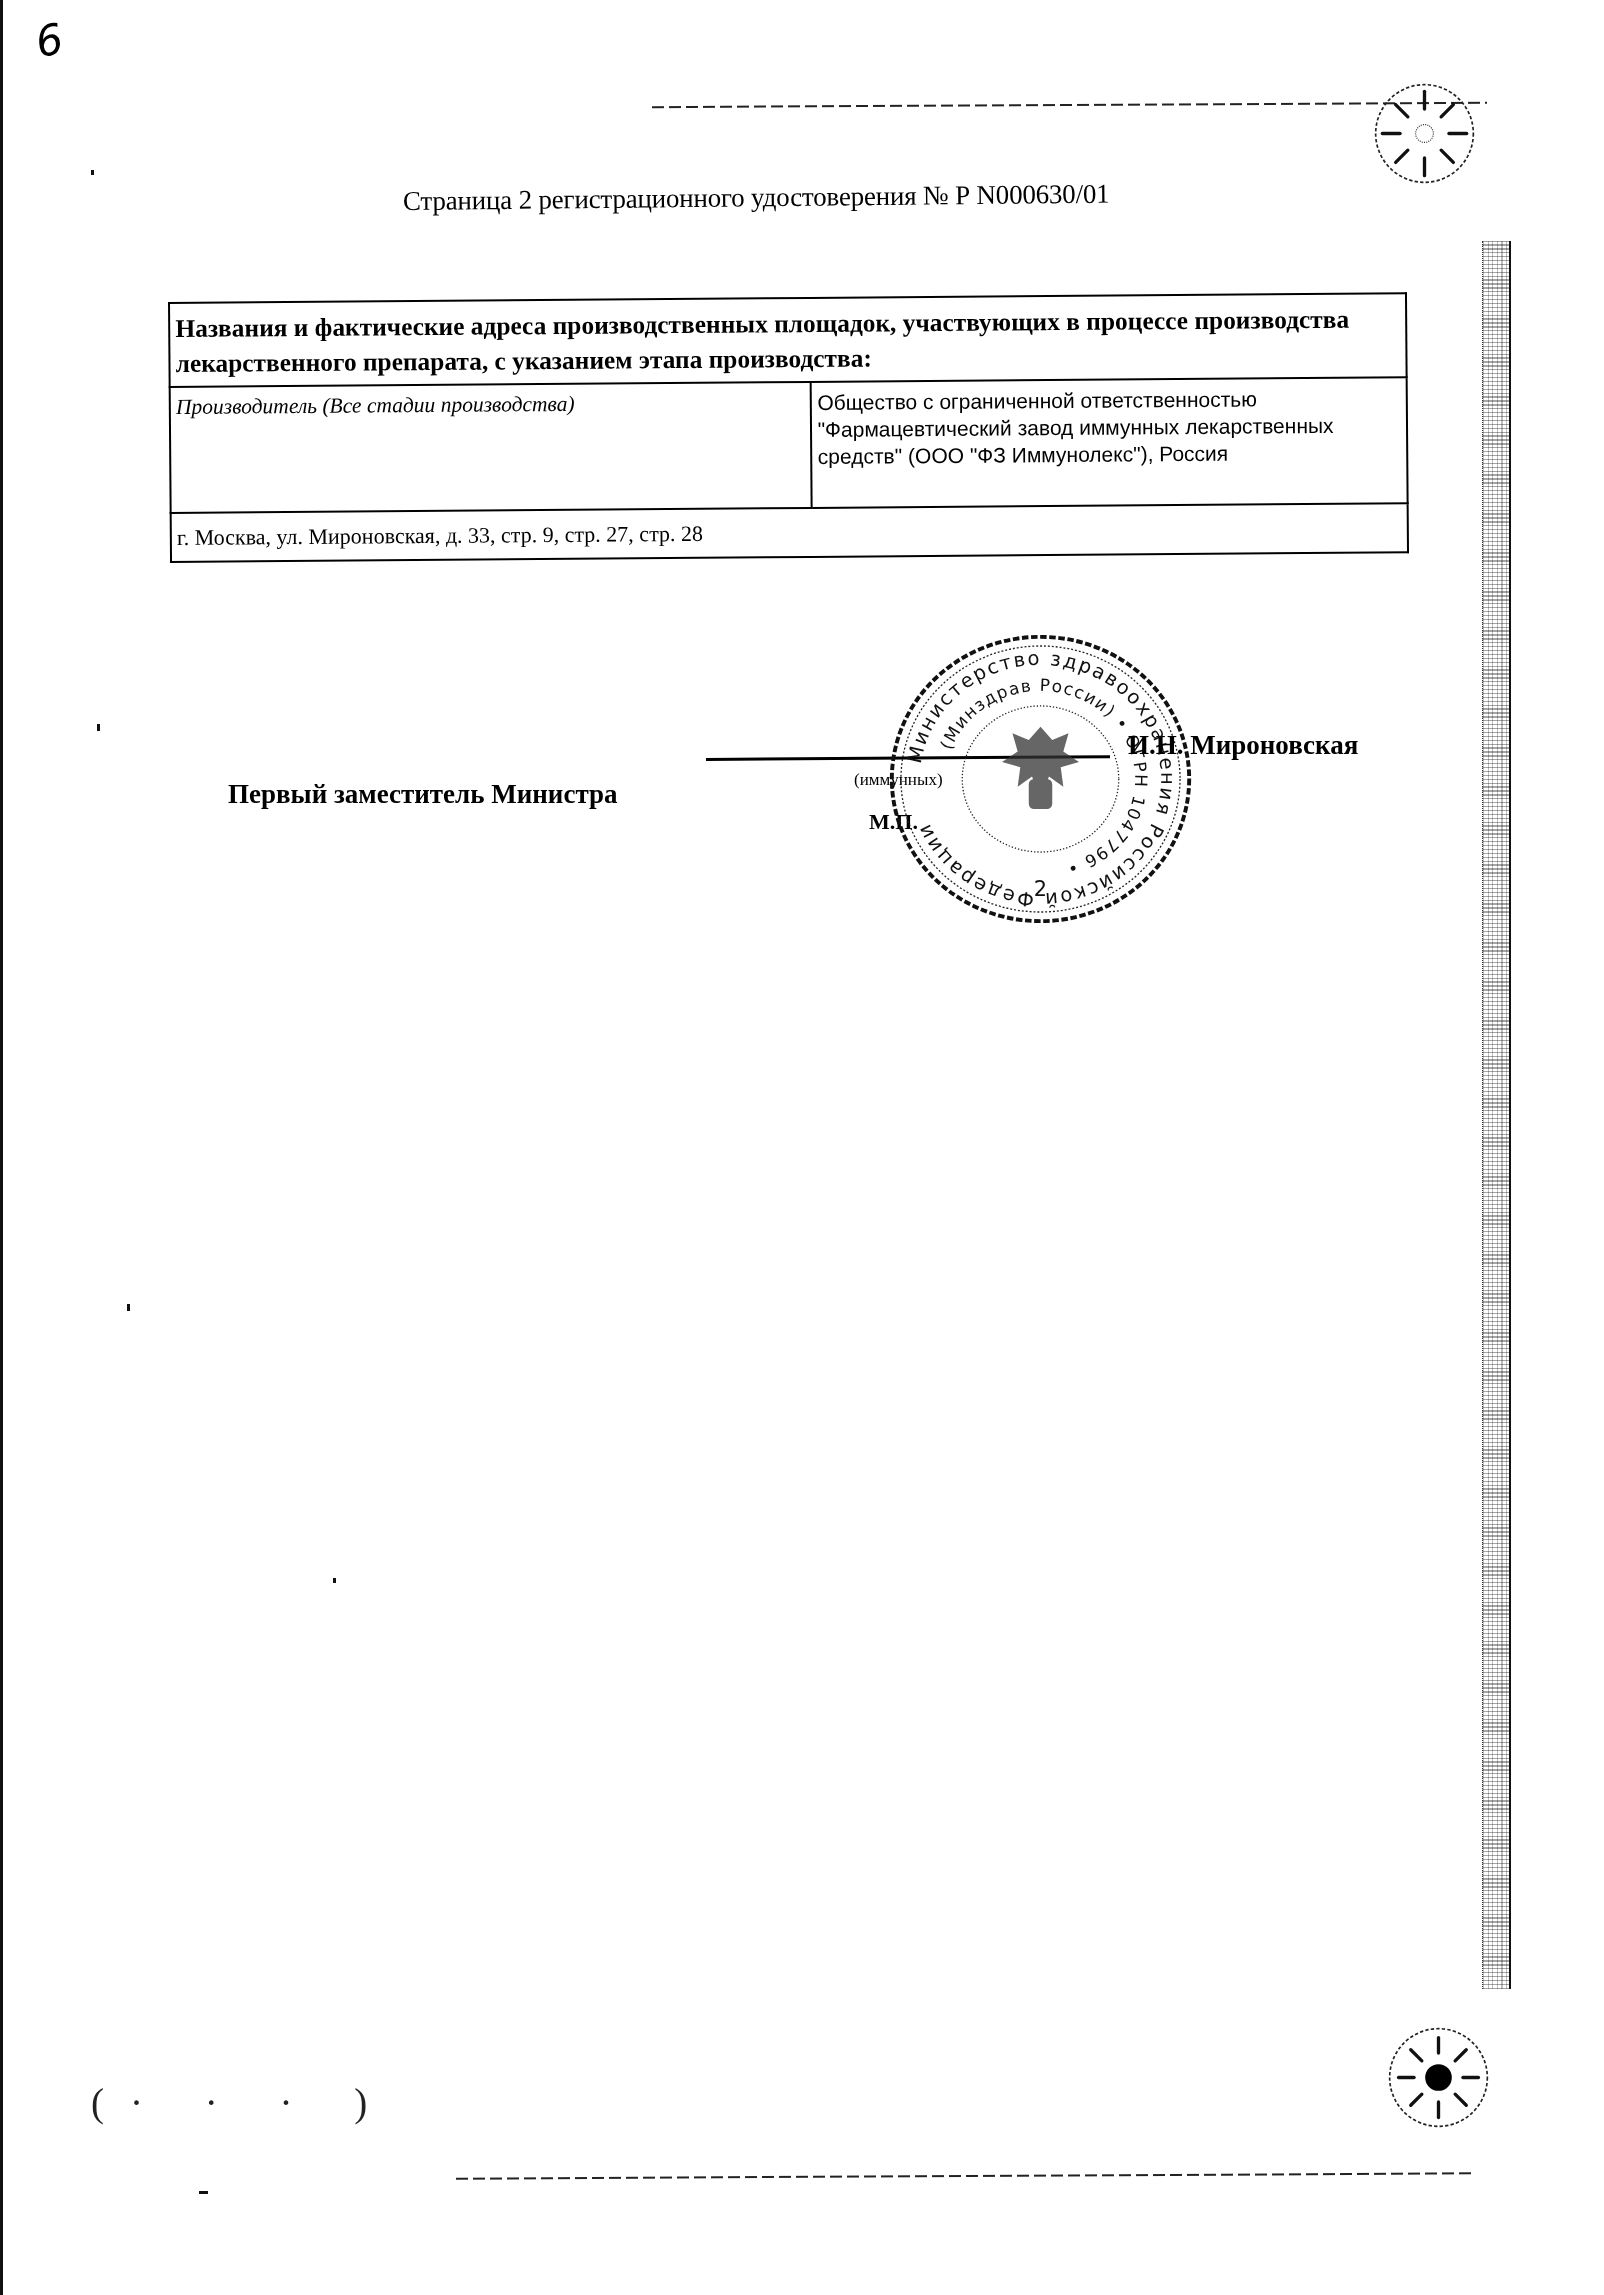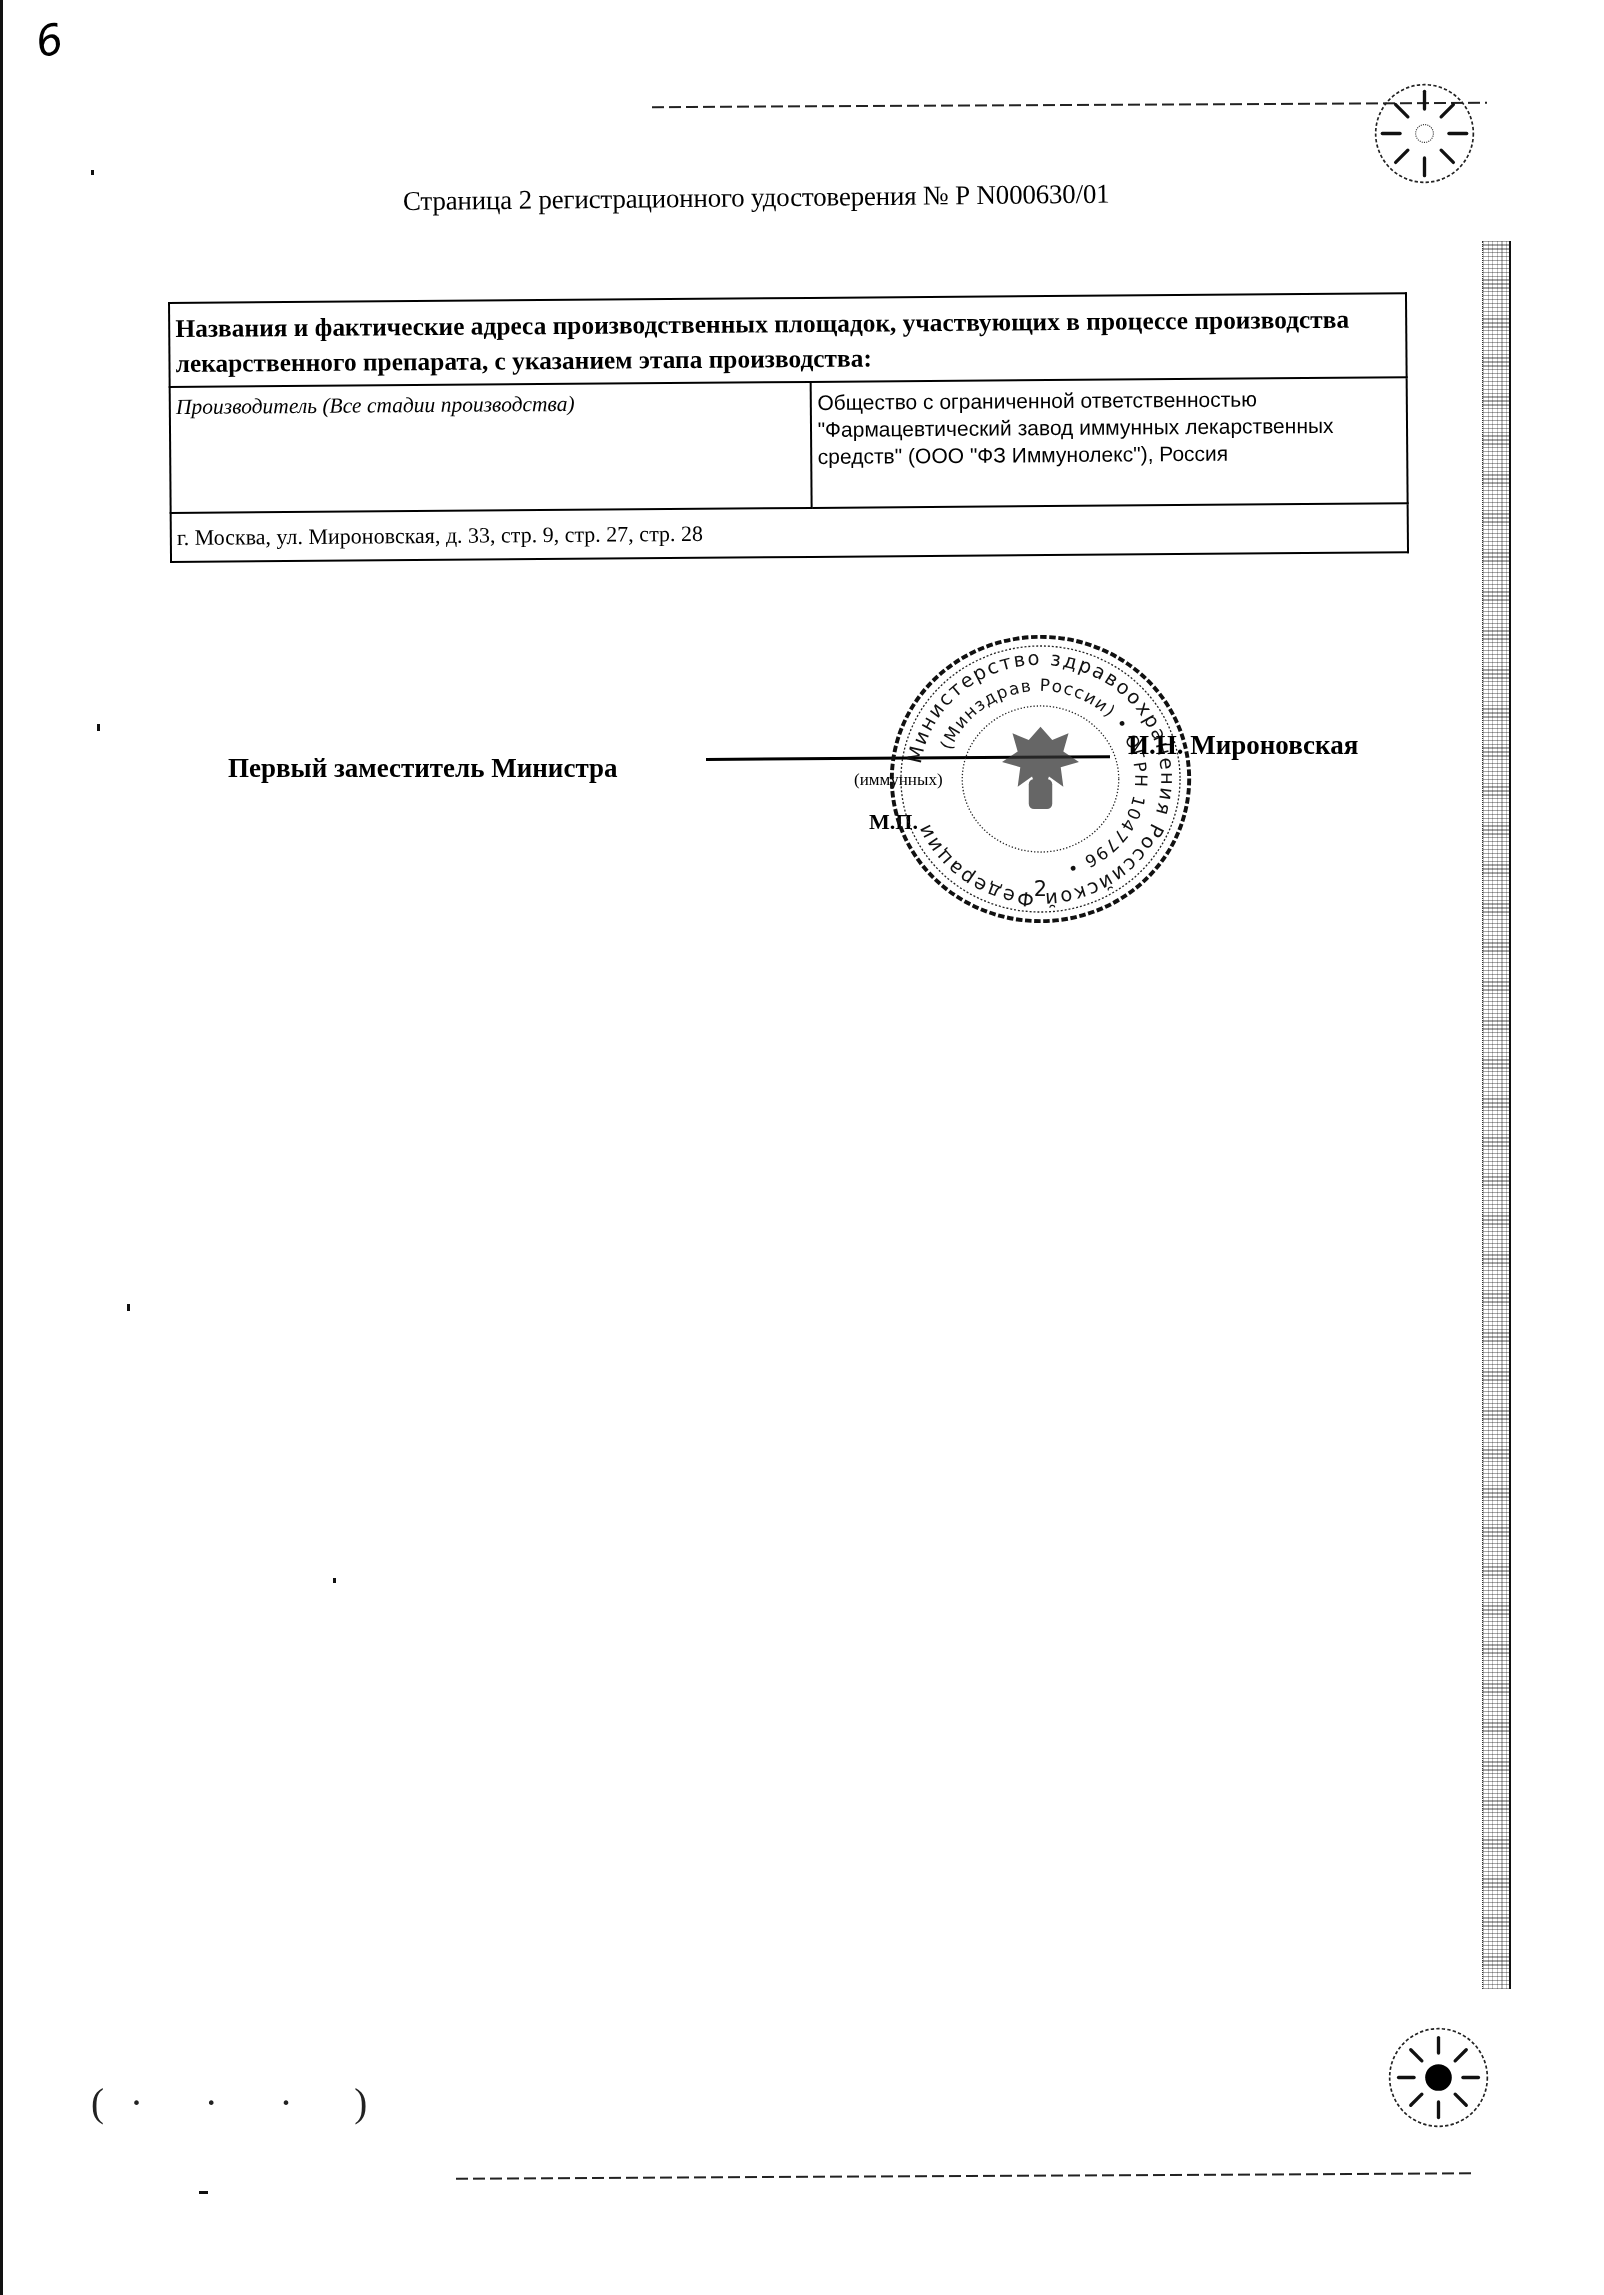--- a/index.html
+++ b/index.html
@@ -47,21 +47,21 @@
       width: 629px; font-style: italic; font-size: 21.5px; line-height: 31px; height: 117px;
     }
     .org-cell {
       font-family: "Liberation Sans", "DejaVu Sans", sans-serif;
       font-size: 21px; line-height: 27px; padding: 6.5px 5.2px 1.3px 5.2px !important;
     }
     .addr-cell {
       font-size: 22px; line-height: 29px; padding: 9px 5.2px 9px 5.2px !important;
     }
     .sig-title {
-      position: absolute; left: 228px; top: 753px;
+      position: absolute; left: 228px; top: 779px;
       font-weight: bold; font-size: 27px; white-space: nowrap;
     }
     .sig-line {
       position: absolute; left: 706px; top: 758px; width: 404px; height: 2.6px; background: #000;
       transform: rotate(-0.4deg); transform-origin: left center;
     }
     .sig-caption {
       position: absolute; left: 854px; top: 770px; font-size: 17px; white-space: nowrap;
     }
     .sig-mp {

